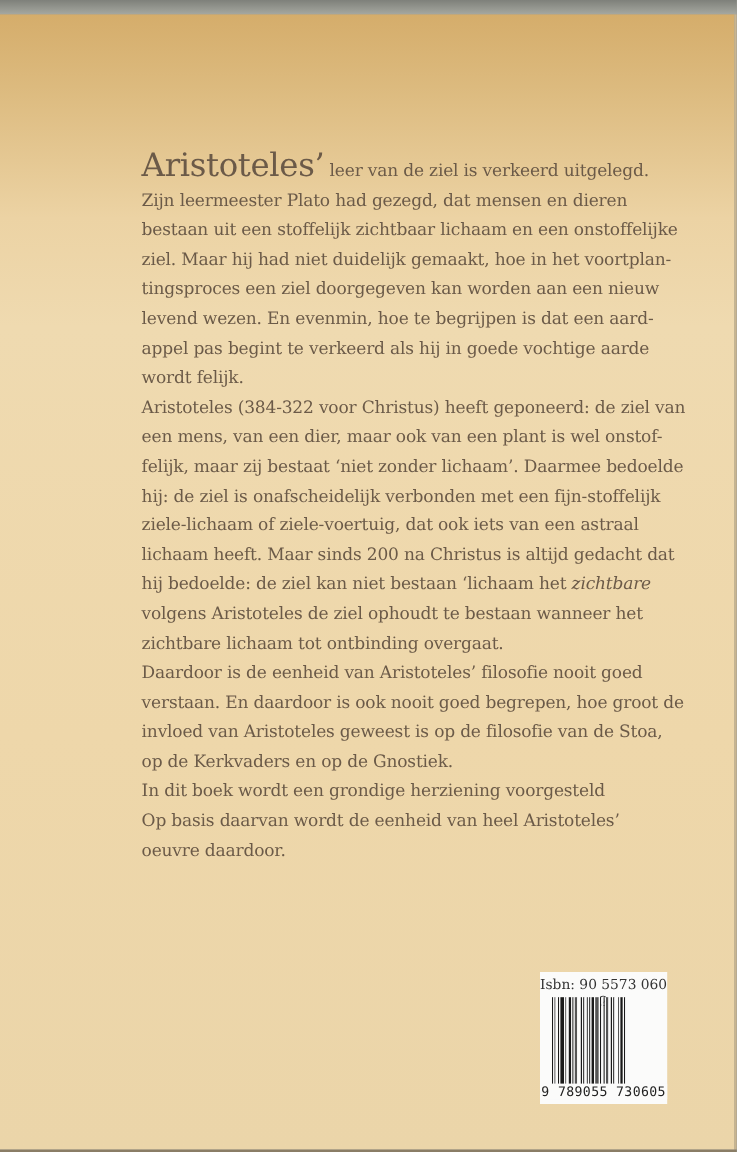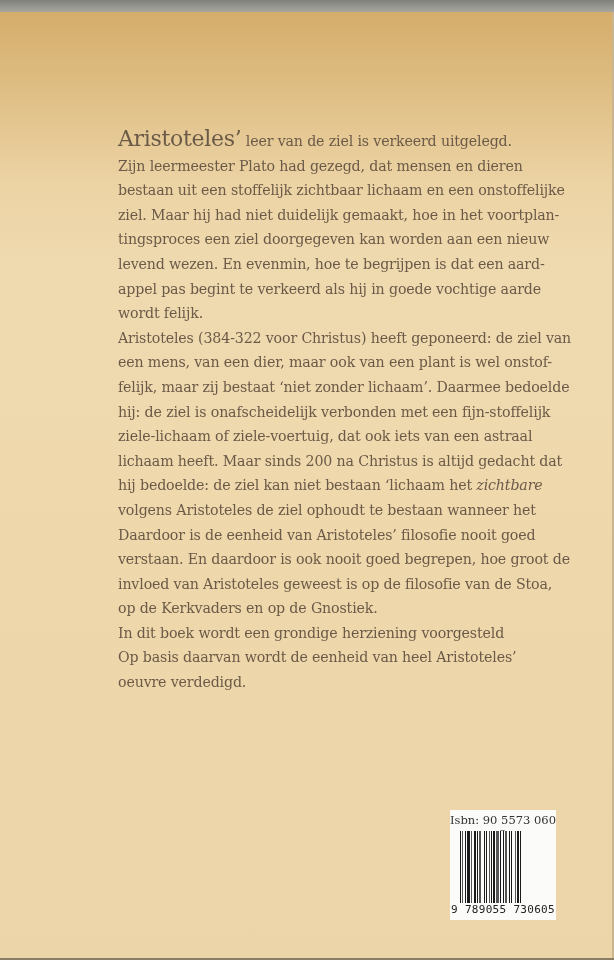--- a/index.html
+++ b/index.html
@@ -10,21 +10,21 @@
     border-right:2px solid #c9b58f;
   }
   .topstrip { position:absolute; left:0; top:0; width:614px; height:12px; background:linear-gradient(#7e807a,#a6a8a0); }
   .bottomedge { position:absolute; left:0; bottom:0; width:614px; height:2px; background:#8a7d66; }
   .text {
     position:absolute; left:118px; top:127px; width:400px;
     font-family:"DejaVu Serif", serif; font-size:14.2px; line-height:24.6px;
     color:#6b5a48; letter-spacing:-0.15px;
   }
   .text p { margin:0; white-space:nowrap; }
-  .lead { font-size:22px; letter-spacing:-0.3px; }
+  .lead { font-size:27px; letter-spacing:-0.3px; }
   .barcode-box {
     position:absolute; left:450px; top:810px; width:106px; height:110px;
     background:#fbfbfa;
   }
   .isbn { position:absolute; left:0; top:3px; width:106px; text-align:center;
     font-family:"DejaVu Serif", serif; font-size:11.5px; color:#333; }
   .bars { position:absolute; left:10px; top:21px; width:90px; height:74px; display:flex; }
   .bars span { display:block; height:100%; }
   .digits { position:absolute; left:0; top:93px; width:106px; font-family:"DejaVu Sans Mono", monospace;
     font-size:11px; color:#222; letter-spacing:0.3px; text-align:center; background:#fbfbfa; }
@@ -46,27 +46,28 @@
   <p>appel pas begint te verkeerd als hij in goede vochtige aarde</p>
   <p>wordt felijk.</p>
   <p>Aristoteles (384-322 voor Christus) heeft geponeerd: de ziel van</p>
   <p>een mens, van een dier, maar ook van een plant is wel onstof-</p>
   <p>felijk, maar zij bestaat ‘niet zonder lichaam’. Daarmee bedoelde</p>
   <p>hij: de ziel is onafscheidelijk verbonden met een fijn-stoffelijk</p>
   <p>ziele-lichaam of ziele-voertuig, dat ook iets van een astraal</p>
   <p>lichaam heeft. Maar sinds 200 na Christus is altijd gedacht dat</p>
   <p><span>hij bedoelde: de ziel kan niet bestaan ‘lichaam het </span><em>zichtbare</em></p>
   <p>volgens Aristoteles de ziel ophoudt te bestaan wanneer het</p>
+  <p>zichtbare lichaam tot ontbinding overgaat.</p>
   <p>Daardoor is de eenheid van Aristoteles’ filosofie nooit goed</p>
   <p>verstaan. En daardoor is ook nooit goed begrepen, hoe groot de</p>
   <p>invloed van Aristoteles geweest is op de filosofie van de Stoa,</p>
   <p>op de Kerkvaders en op de Gnostiek.</p>
   <p>In dit boek wordt een grondige herziening voorgesteld</p>
   <p>Op basis daarvan wordt de eenheid van heel Aristoteles’</p>
-  <p>oeuvre verdedigd.</p>
+  <p>oeuvre daardoor.</p>
 </div>
 
 <div class="barcode-box">
   <div class="isbn">Isbn: 90 5573 060 2</div>
   <div class="bars" id="bars">
       <span style="width: 1px; background: rgb(26, 26, 26);"></span>
       <span style="width: 1px; background: rgb(251, 251, 250);"></span>
       <span style="width: 1px; background: rgb(85, 85, 85);"></span>
       <span style="width: 2px; background: rgb(251, 251, 250);"></span>
       <span style="width: 1px; background: rgb(26, 26, 26);"></span>

